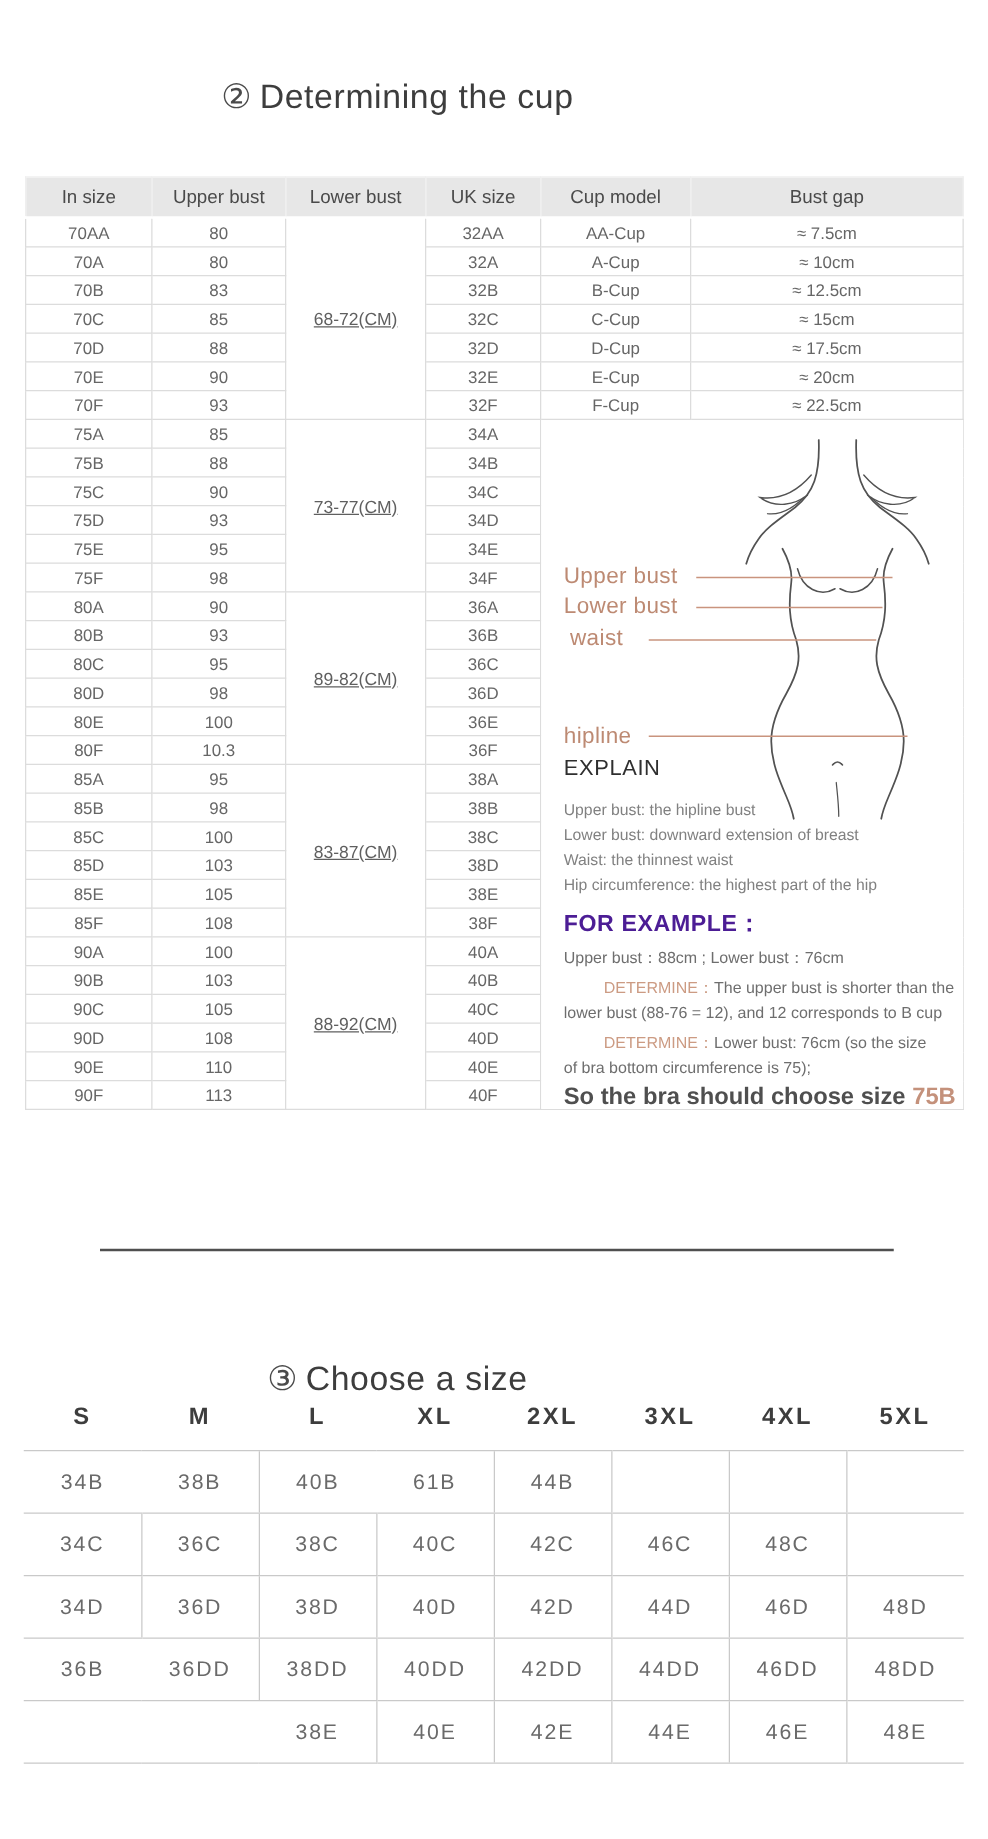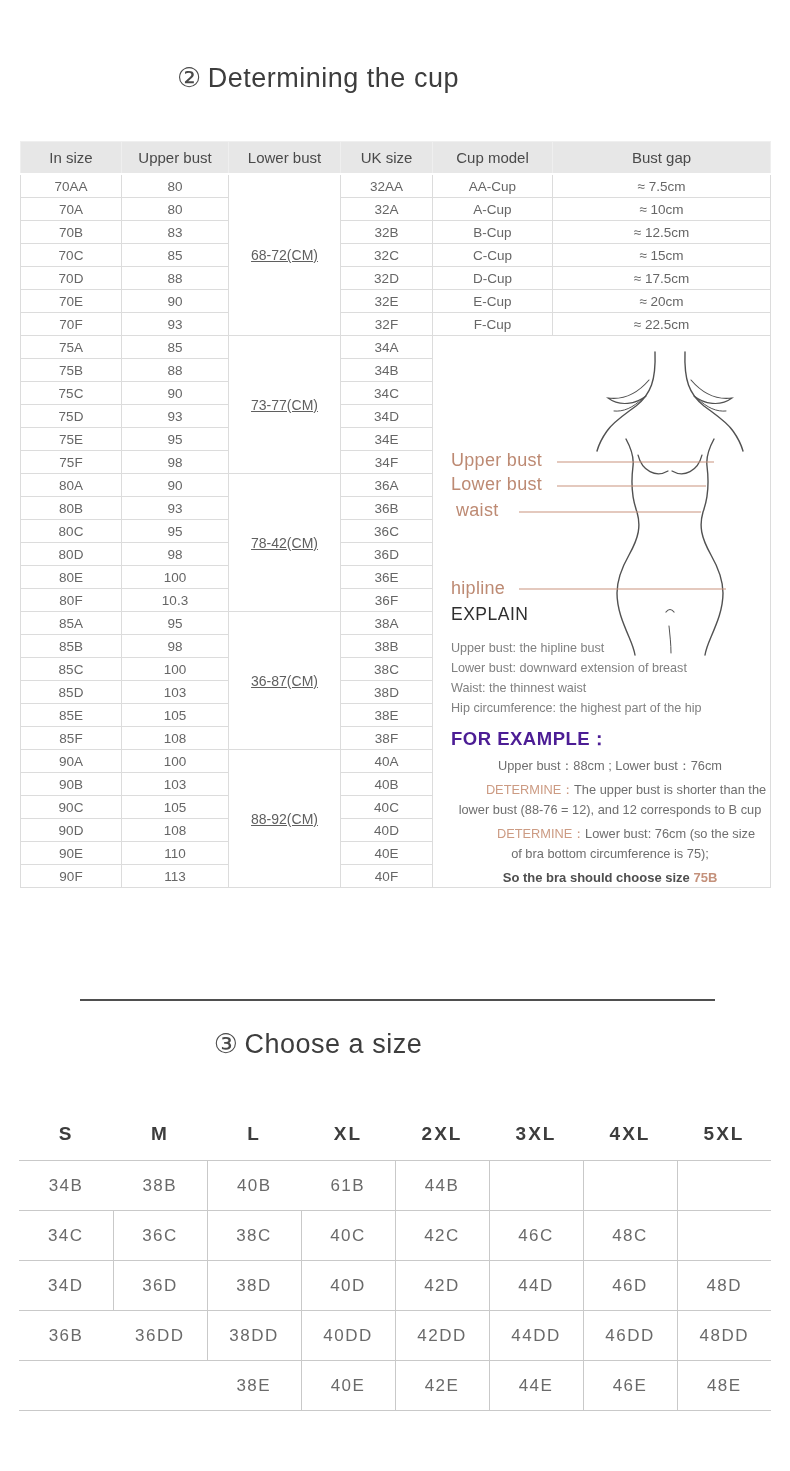--- a/index.html
+++ b/index.html
@@ -7,21 +7,21 @@
     position:relative;width:790px;height:1471px;background:#ffffff;
     font-family:"Liberation Sans","DejaVu Sans",sans-serif;color:#595959;
     overflow:hidden;
   }
   
   .sec-title{
     position:absolute;left:0;width:636px;text-align:center;
     font-size:27px;font-weight:400;color:#3d3d3d;letter-spacing:.5px;margin:0;
   }
   #cupTitle{top:62px;}
-  #sizeTitle{top:1028px;}
+  #sizeTitle{top:1088px;}
   .sec-num{margin-right:6px;color:#4a4a4a;}
   
   #cupTable{
     position:absolute;left:20px;top:141px;width:750px;
     border-collapse:collapse;table-layout:fixed;padding-left:16px;
   }
   #cupTable col.c0{width:101px}#cupTable col.c1{width:107px}#cupTable col.c2{width:112px}
   #cupTable col.c3{width:92px}#cupTable col.c4{width:120px}#cupTable col.c5{width:218px}
   #cupTable th{
     background:#e7e7e7;height:31px;font-size:15px;font-weight:400;color:#4a4a4a;
@@ -39,25 +39,25 @@
   .mlabel{
     position:absolute;font-size:18px;color:#bd8a73;letter-spacing:.3px;white-space:nowrap;
   }
   .explain{position:absolute;left:18px;top:268px;width:312px;text-align:left;}
   .explain h3{margin:0 0 13px 0;font-size:17.5px;font-weight:400;color:#2f2f2f;letter-spacing:.5px;}
   .explain p{margin:0;font-size:12.6px;line-height:20px;color:#818181;white-space:nowrap;}
   .forexample{
     position:absolute;left:18px;top:390px;margin:0;font-size:18.5px;font-weight:700;
     color:#4c1d95;letter-spacing:.5px;white-space:nowrap;
   }
-  .example{position:absolute;left:18px;top:420px;width:318px;text-align:center;}
+  .example{position:absolute;left:18px;top:420px;width:318px;text-align:left;}
   .example p{margin:0 0 4px 0;font-size:12.8px;line-height:20px;color:#6e6e6e;}
   .example .det{color:#cc9b83;margin-left:32px;}
   .example .nw{white-space:nowrap;}
-  .example p.concl{margin-top:3px;font-size:13px;font-weight:700;color:#4f4f4f;}
+  .example p.concl{margin-top:3px;font-size:19px;font-weight:700;color:#4f4f4f;}
   .example .hl{color:#c4917b;}
   
   .divider{position:absolute;left:80px;top:999px;width:635px;height:2px;background:#4f4f4f;}
   
   #sizeTable{
     position:absolute;left:19px;top:1108px;width:752px;
     border-collapse:collapse;table-layout:fixed;
   }
   #sizeTable th{
     height:52px;font-size:19px;font-weight:700;color:#3d3d3d;letter-spacing:2px;
@@ -225,21 +225,21 @@
           <td>34E</td>
         </tr>
         <tr>
           <td>75F</td>
           <td>98</td>
           <td>34F</td>
         </tr>
         <tr>
           <td>80A</td>
           <td>90</td>
-          <td class="lb" rowspan="6">78-42(CM)</td>
+          <td class="lb" rowspan="6">89-82(CM)</td>
           <td>36A</td>
         </tr>
         <tr>
           <td>80B</td>
           <td>93</td>
           <td>36B</td>
         </tr>
         <tr>
           <td>80C</td>
           <td>95</td>
@@ -256,21 +256,21 @@
           <td>36E</td>
         </tr>
         <tr>
           <td>80F</td>
           <td>10.3</td>
           <td>36F</td>
         </tr>
         <tr>
           <td>85A</td>
           <td>95</td>
-          <td class="lb" rowspan="6">36-87(CM)</td>
+          <td class="lb" rowspan="6">83-87(CM)</td>
           <td>38A</td>
         </tr>
         <tr>
           <td>85B</td>
           <td>98</td>
           <td>38B</td>
         </tr>
         <tr>
           <td>85C</td>
           <td>100</td>

